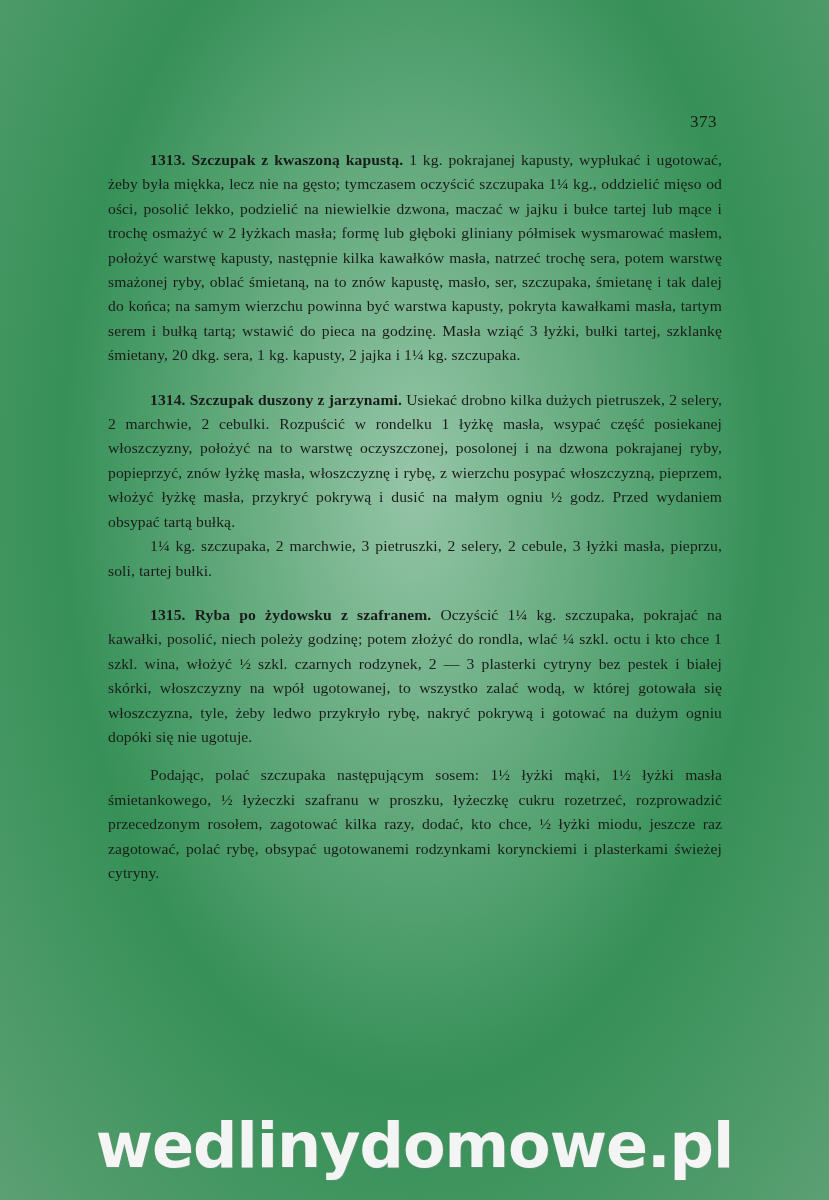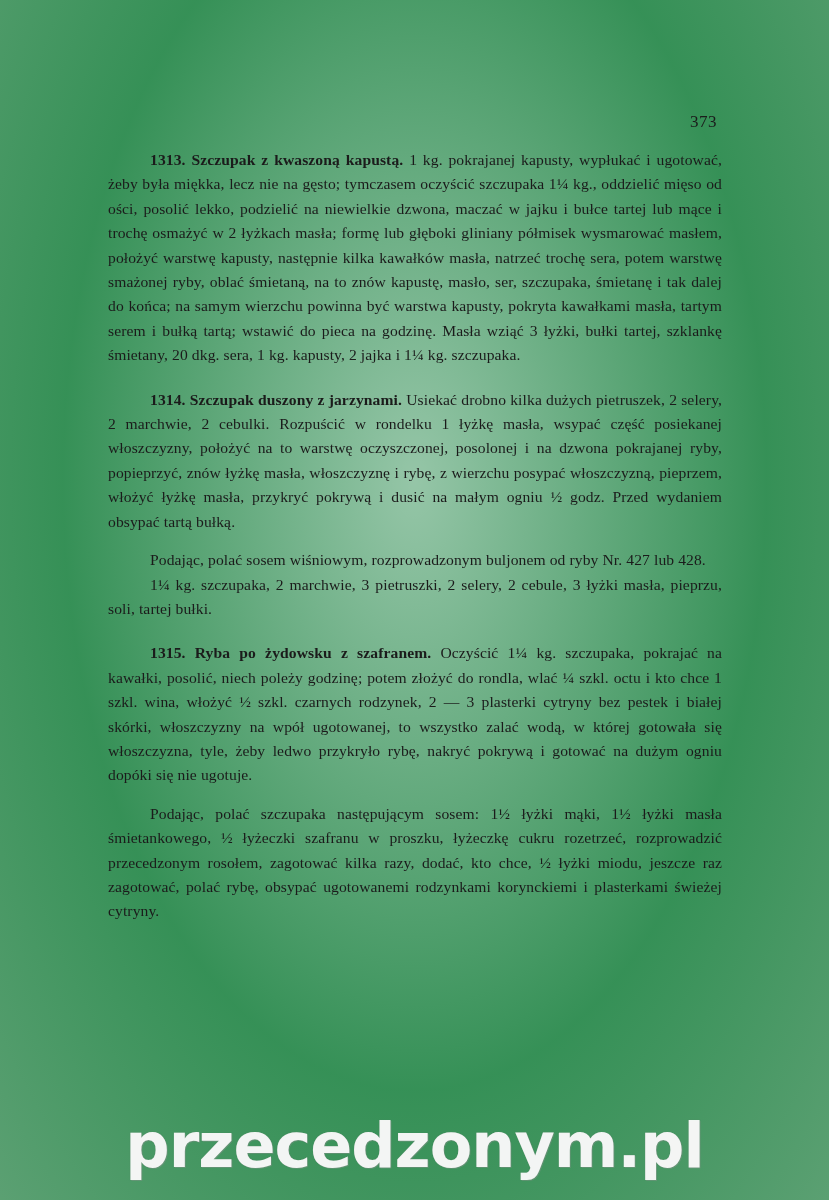--- a/index.html
+++ b/index.html
@@ -98,26 +98,25 @@
   <div class="page-number">373</div>
 
   <div class="content">
 
     <div class="recipe">
       <p class="indent"><span class="num">1313.</span> <span class="title">Szczupak z kwaszoną kapustą.</span><span> 1 kg. pokrajanej kapusty, wypłukać i ugotować, żeby była miękka, lecz nie na gęsto; tymczasem oczyścić szczupaka 1¼ kg., oddzielić mięso od ości, posolić lekko, podzielić na niewielkie dzwona, maczać w jajku i bułce tartej lub mące i trochę osmażyć w 2 łyżkach masła; formę lub głęboki gliniany półmisek wysmarować masłem, położyć warstwę kapusty, następnie kilka kawałków masła, natrzeć trochę sera, potem warstwę smażonej ryby, oblać śmietaną, na to znów kapustę, masło, ser, szczupaka, śmietanę i tak dalej do końca; na samym wierzchu powinna być warstwa kapusty, pokryta kawałkami masła, tartym serem i bułką tartą; wstawić do pieca na godzinę. Masła wziąć 3 łyżki, bułki tartej, szklankę śmietany, 20 dkg. sera, 1 kg. kapusty, 2 jajka i 1¼ kg. szczupaka.</span></p>
     </div>
 
     <div class="recipe block-gap">
       <p class="indent"><span class="num">1314.</span> <span class="title">Szczupak duszony z jarzynami.</span><span> Usiekać drobno kilka dużych pietruszek, 2 selery, 2 marchwie, 2 cebulki. Rozpuścić w rondelku 1 łyżkę masła, wsypać część posiekanej włoszczyzny, położyć na to warstwę oczyszczonej, posolonej i na dzwona pokrajanej ryby, popieprzyć, znów łyżkę masła, włoszczyznę i rybę, z wierzchu posypać włoszczyzną, pieprzem, włożyć łyżkę masła, przykryć pokrywą i dusić na małym ogniu ½ godz. Przed wydaniem obsypać tartą bułką.</span></p>
-      <p class="indent small-gap">Podając, polać sosem wiśniowym, rozprowadzonym buljonem od ryby Nr. 427 lub 428.</p>
       <p class="indent">1¼ kg. szczupaka, 2 marchwie, 3 pietruszki, 2 selery, 2 cebule, 3 łyżki masła, pieprzu, soli, tartej bułki.</p>
     </div>
 
     <div class="recipe block-gap">
       <p class="indent"><span class="num">1315.</span> <span class="title">Ryba po żydowsku z szafranem.</span><span> Oczyścić 1¼ kg. szczupaka, pokrajać na kawałki, posolić, niech poleży godzinę; potem złożyć do rondla, wlać ¼ szkl. octu i kto chce 1 szkl. wina, włożyć ½ szkl. czarnych rodzynek, 2 — 3 plasterki cytryny bez pestek i białej skórki, włoszczyzny na wpół ugotowanej, to wszystko zalać wodą, w której gotowała się włoszczyzna, tyle, żeby ledwo przykryło rybę, nakryć pokrywą i gotować na dużym ogniu dopóki się nie ugotuje.</span></p>
       <p class="indent small-gap">Podając, polać szczupaka następującym sosem: 1½ łyżki mąki, 1½ łyżki masła śmietankowego, ½ łyżeczki szafranu w proszku, łyżeczkę cukru rozetrzeć, rozprowadzić przecedzonym rosołem, zagotować kilka razy, dodać, kto chce, ½ łyżki miodu, jeszcze raz zagotować, polać rybę, obsypać ugotowanemi rodzynkami korynckiemi i plasterkami świeżej cytryny.</p>
     </div>
 
   </div>
 
-  <div class="watermark">przecedzonym.pl</div>
+  <div class="watermark">wedlinydomowe.pl</div>
 
 </div>
 
 </body></html>

